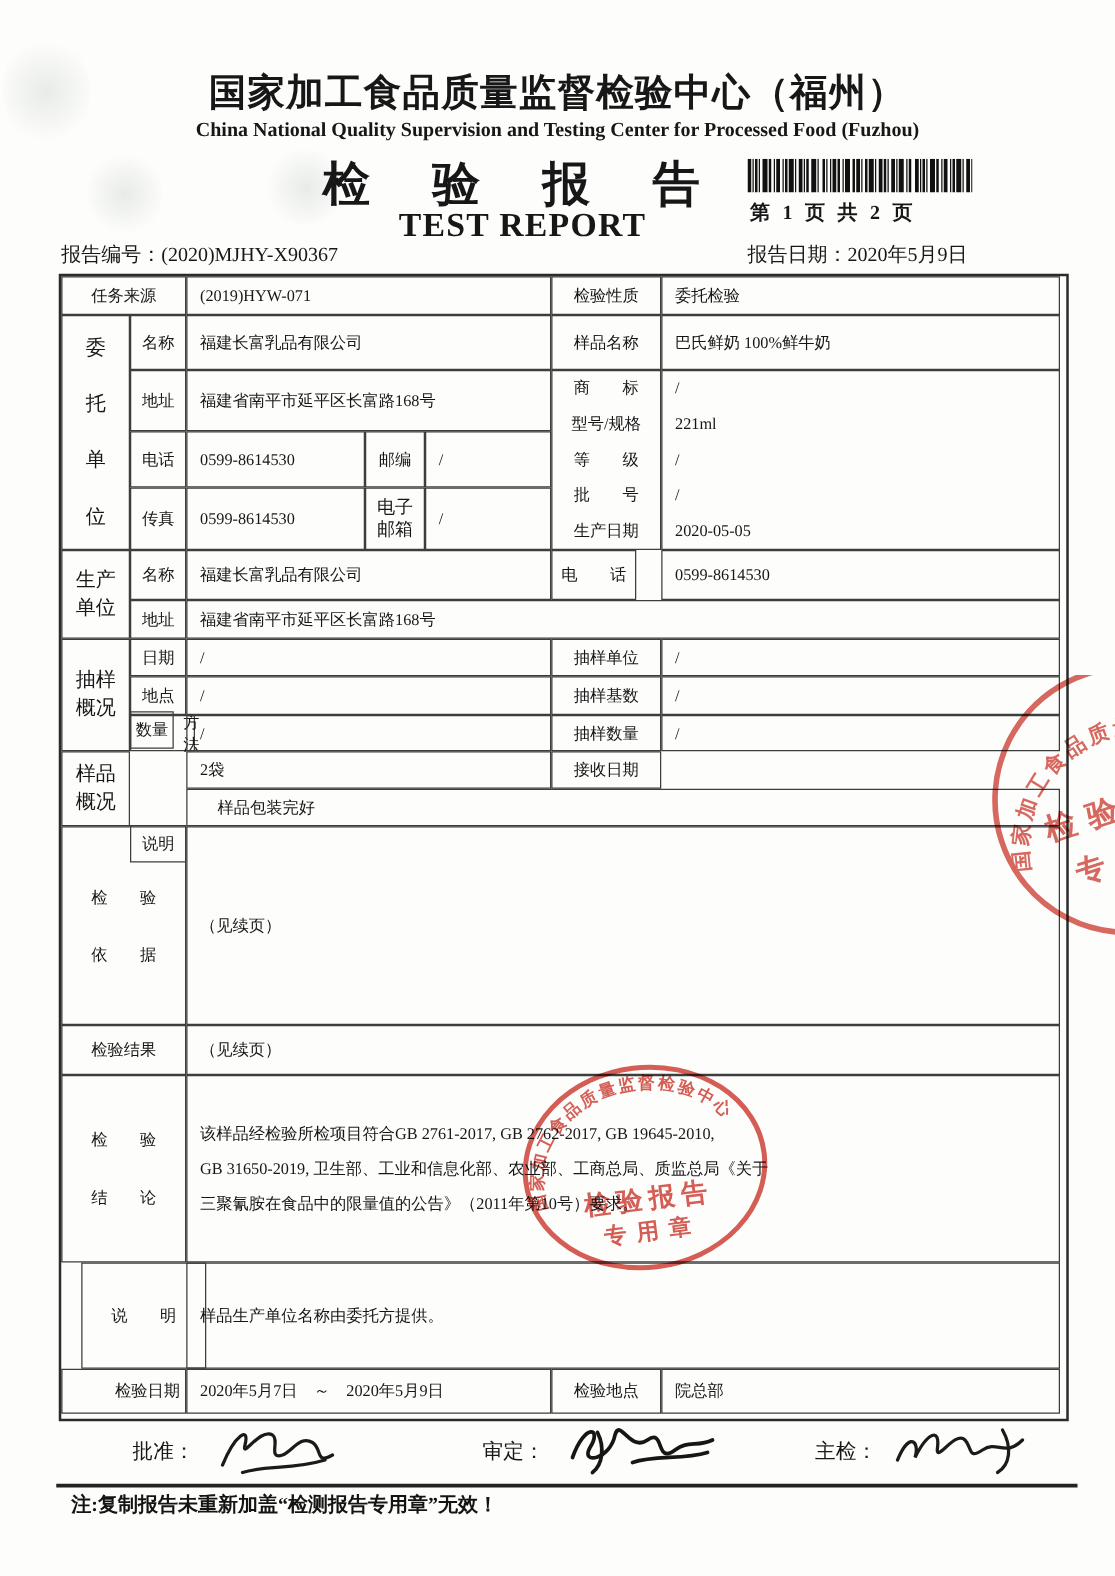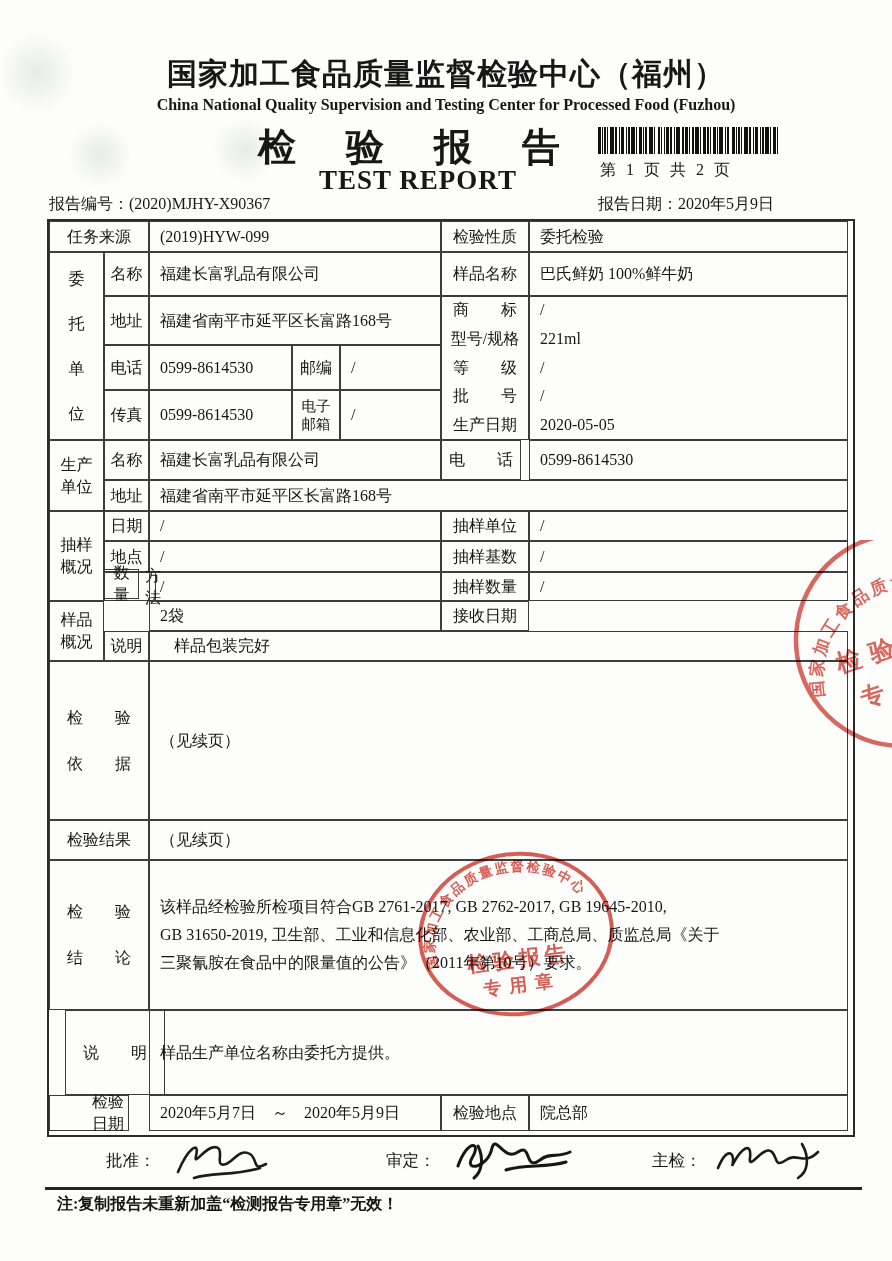--- a/index.html
+++ b/index.html
@@ -1,20 +1,20 @@
 <!DOCTYPE html>
 <html><head>
 <meta charset="utf-8">
 <style>
   html,body{margin:0;padding:0;background:#ffffff;}
   .page{position:relative;width:892px;height:1261px;background:#fdfdfc;overflow:hidden;
         font-family:"Liberation Serif","DejaVu Serif",serif;color:#171717;}
   .abs{position:absolute;}
   .cell{position:absolute;box-sizing:border-box;border:1px solid #3d3d3d;display:flex;align-items:center;
-        font-size:16px;line-height:1.35;color:#161616;}
+        font-size:13px;line-height:1.35;color:#161616;}
   .lab{justify-content:center;text-align:center;padding:0 2px;}
   .val{padding-left:10px;padding-right:6px;}
   .pre{white-space:pre-line;}
   .frame{position:absolute;border:2px solid #2b2b2b;pointer-events:none;z-index:3;}
   .hdr{position:absolute;left:0;width:892px;text-align:center;font-weight:700;}
   .meta{position:absolute;font-size:16px;}
   .stamp{position:absolute;mix-blend-mode:multiply;opacity:.88;z-index:4;pointer-events:none;}
   .smudge{position:absolute;border-radius:50%;background:radial-gradient(circle,rgba(196,206,200,.38),rgba(196,206,200,0) 70%);}
   .signl{position:absolute;font-size:16.5px;}
   .sig{position:absolute;}
@@ -31,31 +31,31 @@
   <div class="smudge abs" style="left:210px;top:120px;width:70px;height:60px;"></div>
 
   <div class="hdr" style="top:54px;font-size:30px;letter-spacing:1px;">国家加工食品质量监督检验中心（福州）</div>
   <div class="hdr" style="top:96px;font-size:16px;">China National Quality Supervision and Testing Center for Processed Food (Fuzhou)</div>
   <div class="hdr" style="top:122px;width:824px;font-size:38px;letter-spacing:6px;">检　验　报　告</div>
   <div class="hdr" style="top:165px;width:836px;font-size:27px;letter-spacing:1px;">TEST REPORT</div>
 
   <svg class="abs" style="left:598px;top:127px;" width="180" height="27">
     <line x1="0" y1="13.5" x2="180" y2="13.5" stroke="#111" stroke-width="27" stroke-dasharray="3 1 1 1 2 1 1 2 4 1 2 2 1 1 3 2 1 1 2 1 4 1 1 2 3 1 1 1 2 2 4 1 1 3 2 1 1 2 1 1 3 1 2 2 1 1 4 2 2 1 3 1 1 2 2 1 4 1 1 2 3 1 2 1 1 2 3 1 1 1 4 2 1 1 2 3"></line>
   </svg>
-  <div class="meta" style="left:600px;top:160px;letter-spacing:3px;">第 1 页  共 2 页</div>
+  <div class="meta" style="left:600px;top:160px;letter-spacing:3px;font-weight:bold;">第 1 页  共 2 页</div>
 
   <div class="meta" style="left:49px;top:194px;">
     <span>报告编号：</span><span>(2020)MJHY-X90367</span>
   </div>
   <div class="meta" style="left:598px;top:194px;">
     <span>报告日期：</span><span>2020年5月9日</span>
   </div>
 
   <div class="cell lab" style="left:49px;top:221px;width:100px;height:31px;">任务来源</div>
-  <div class="cell val" style="left:149px;top:221px;width:292px;height:31px;">(2019)HYW-099</div>
+  <div class="cell val" style="left:149px;top:221px;width:292px;height:31px;">(2019)HYW-071</div>
   <div class="cell lab" style="left:441px;top:221px;width:88px;height:31px;">检验性质</div>
   <div class="cell val" style="left:529px;top:221px;width:319px;height:31px;">委托检验</div>
 
   <div class="cell lab pre" style="left:49px;top:252px;width:55px;height:188px;line-height:45px;font-size:16px;">委
 托
 单
 位</div>
 
   <div class="cell lab" style="left:104px;top:252px;width:45px;height:44px;">名称</div>
   <div class="cell val" style="left:149px;top:252px;width:292px;height:44px;">福建长富乳品有限公司</div>
@@ -84,21 +84,21 @@
   <div class="cell lab" style="left:104px;top:390px;width:45px;height:50px;">传真</div>
   <div class="cell val" style="left:149px;top:390px;width:143px;height:50px;">0599-8614530</div>
   <div class="cell lab pre" style="left:292px;top:390px;width:48px;height:50px;font-size:14.5px;line-height:1.25;">电子
 邮箱</div>
   <div class="cell val" style="left:340px;top:390px;width:101px;height:50px;">/</div>
 
   <div class="cell lab pre" style="left:49px;top:440px;width:55px;height:71px;font-size:16px;">生产
 单位</div>
   <div class="cell lab" style="left:104px;top:440px;width:45px;height:40px;">名称</div>
   <div class="cell val" style="left:149px;top:440px;width:292px;height:40px;">福建长富乳品有限公司</div>
-  <div class="cell lab" style="left:441px;top:440px;width:80px;height:40px;">电　　话</div>
+  <div class="cell lab" style="left:441px;top:440px;width:68px;height:40px;">电　　话</div>
   <div class="cell val" style="left:529px;top:440px;width:319px;height:40px;">0599-8614530</div>
   <div class="cell lab" style="left:104px;top:480px;width:45px;height:31px;">地址</div>
   <div class="cell val" style="left:149px;top:480px;width:699px;height:31px;">福建省南平市延平区长富路168号</div>
 
   <div class="cell lab pre" style="left:49px;top:511px;width:55px;height:90px;font-size:16px;">抽样
 概况</div>
   <div class="cell lab" style="left:104px;top:511px;width:45px;height:30px;">日期</div>
   <div class="cell val" style="left:149px;top:511px;width:292px;height:30px;">/</div>
   <div class="cell lab" style="left:441px;top:511px;width:88px;height:30px;">抽样单位</div>
   <div class="cell val" style="left:529px;top:511px;width:319px;height:30px;">/</div>
@@ -109,40 +109,40 @@
   <div class="cell lab" style="left:104px;top:572px;width:45px;height:29px;padding-left:48px;">方法</div>
   <div class="cell val" style="left:149px;top:572px;width:292px;height:29px;">/</div>
   <div class="cell lab" style="left:441px;top:572px;width:88px;height:29px;">抽样数量</div>
   <div class="cell val" style="left:529px;top:572px;width:319px;height:29px;">/</div>
 
   <div class="cell lab pre" style="left:49px;top:601px;width:55px;height:60px;font-size:16px;">样品
 概况</div>
   <div class="cell lab" style="left:104px;top:569px;width:35px;height:30px;">数量</div>
   <div class="cell val" style="left:149px;top:601px;width:292px;height:30px;">2袋</div>
   <div class="cell lab" style="left:441px;top:601px;width:88px;height:30px;">接收日期</div>
-  <div class="cell lab" style="left:104px;top:631px;width:45px;height:30px;">说明</div>
+  <div class="cell lab" style="left:104px;top:660px;width:45px;height:30px;">说明</div>
   <div class="cell val" style="left:149px;top:631px;width:699px;height:30px;padding-left:24px;">样品包装完好</div>
 
   <div class="cell lab pre" style="left:49px;top:661px;width:100px;height:159px;line-height:46px;">检　　验
 依　　据</div>
   <div class="cell val" style="left:149px;top:661px;width:699px;height:159px;">（见续页）</div>
 
   <div class="cell lab" style="left:49px;top:820px;width:100px;height:40px;">检验结果</div>
   <div class="cell val" style="left:149px;top:820px;width:699px;height:40px;">（见续页）</div>
 
   <div class="cell lab pre" style="left:49px;top:860px;width:100px;height:150px;line-height:46px;">检　　验
 结　　论</div>
   <div class="cell val pre" style="left:149px;top:860px;width:699px;height:150px;line-height:28px;">该样品经检验所检项目符合GB 2761-2017, GB 2762-2017, GB 19645-2010,
 GB 31650-2019, 卫生部、工业和信息化部、农业部、工商总局、质监总局《关于
 三聚氰胺在食品中的限量值的公告》（2011年第10号）要求。</div>
 
   <div class="cell lab pre" style="left:49px;top:1010px;width:100px;height:85px;margin-left:16px;">说　　明</div>
   <div class="cell val" style="left:149px;top:1010px;width:699px;height:85px;">样品生产单位名称由委托方提供。</div>
 
-  <div class="cell lab" style="left:49px;top:1095px;width:80px;height:36px;padding-left:40px;">检验日期</div>
+  <div class="cell lab" style="left:49px;top:1095px;width:100px;height:36px;padding-left:40px;">检验日期</div>
   <div class="cell val" style="left:149px;top:1095px;width:292px;height:36px;">2020年5月7日　～　2020年5月9日</div>
   <div class="cell lab" style="left:441px;top:1095px;width:88px;height:36px;">检验地点</div>
   <div class="cell val" style="left:529px;top:1095px;width:319px;height:36px;">院总部</div>
 
   <div class="frame" style="left:47px;top:219px;width:804px;height:914px;"></div>
 
   <div class="signl" style="left:106px;top:1150px;">批准：</div>
   <svg class="sig" style="left:168px;top:1132px;" width="120" height="55" viewBox="0 0 120 55">
     <g fill="none" stroke="#1b1b1b" stroke-width="2.6" stroke-linecap="round">
       <path d="M10 40 C20 16,32 8,28 24 C25 36,40 10,50 16 C56 20,46 36,58 32 C66 29,72 16,82 22 C90 27,84 40,98 32"></path>

